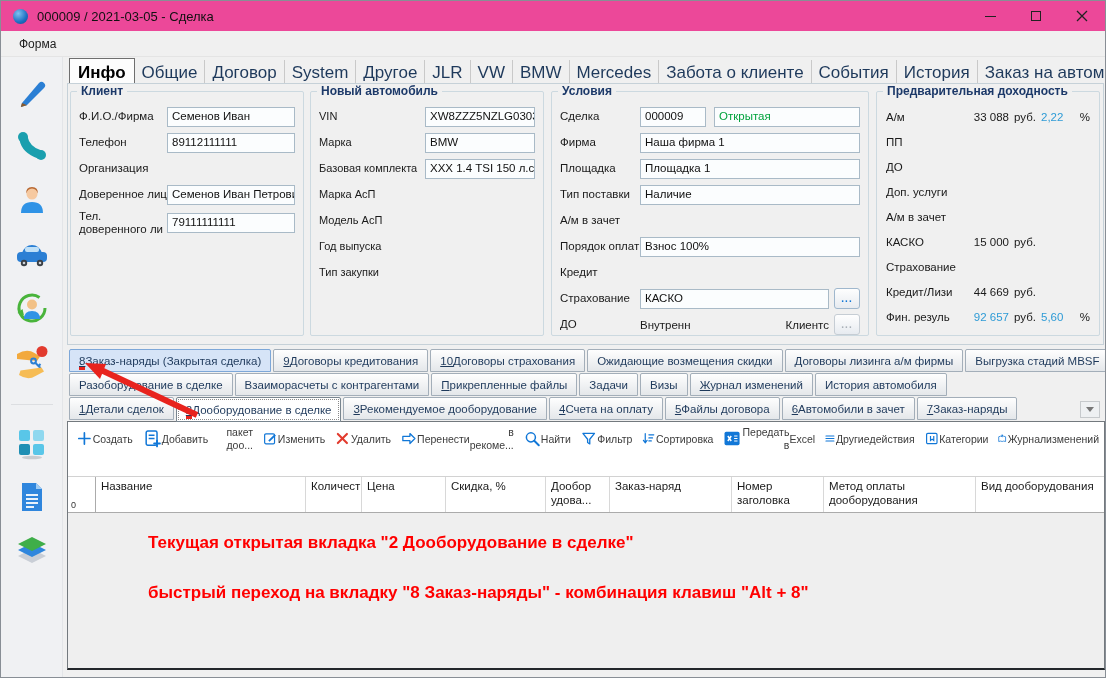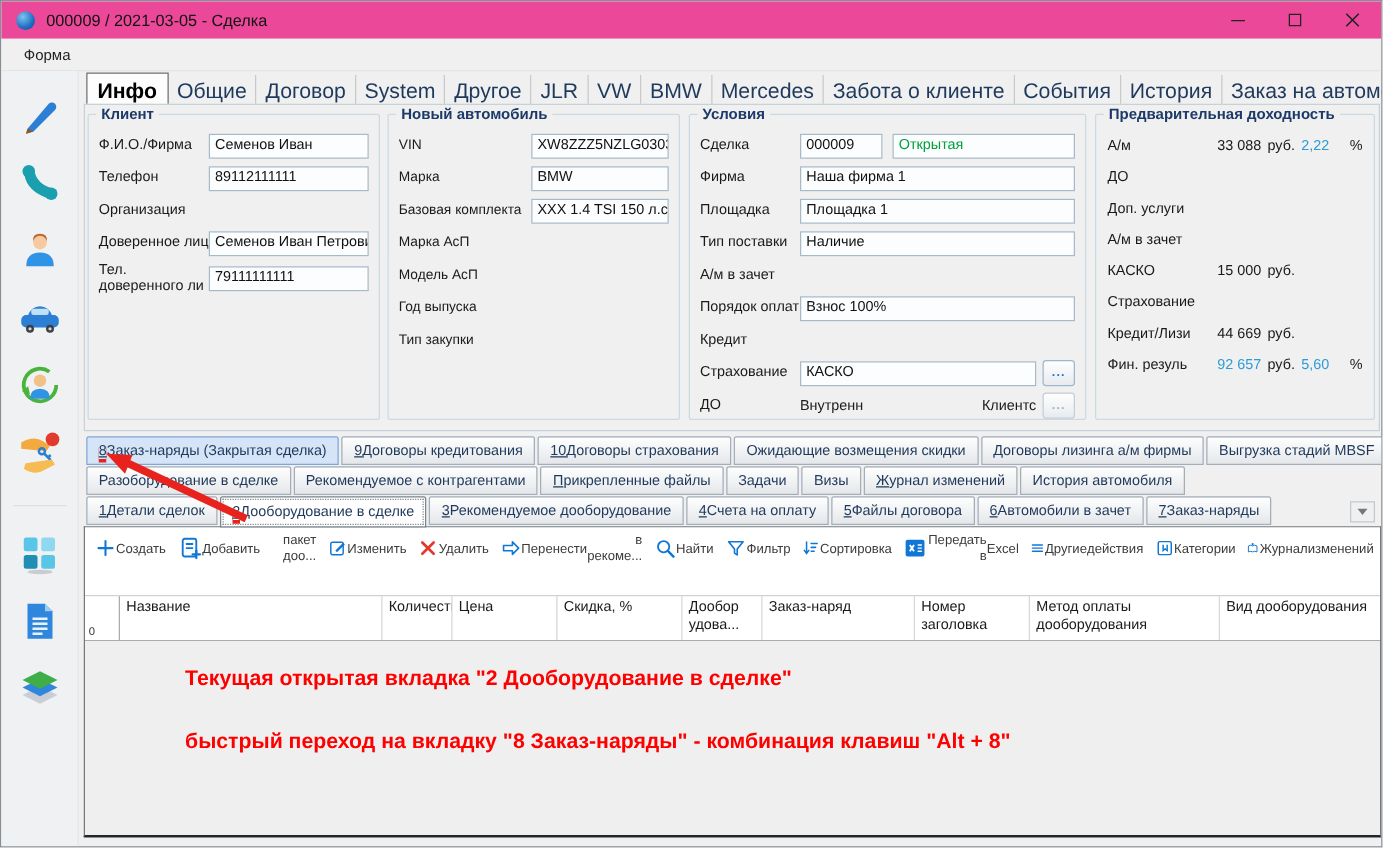--- a/index.html
+++ b/index.html
@@ -345,20 +345,27 @@
         <div class="gtitle">Предварительная доходность</div>
         <div class="rows" style="padding-top:12px;">
           <div class="prow">
               <span class="plabel">А/м</span>
               <span class="pamt">33 088</span>
               <span class="pcur">руб.</span>
               <span class="ppct">2,22</span>
               <span class="psign">%</span>
             </div>
           <div class="prow">
+              <span class="plabel">ПП</span>
+              <span class="pamt"></span>
+              <span class="pcur"></span>
+              <span class="ppct"></span>
+              <span class="psign"></span>
+            </div>
+          <div class="prow">
               <span class="plabel">ДО</span>
               <span class="pamt"></span>
               <span class="pcur"></span>
               <span class="ppct"></span>
               <span class="psign"></span>
             </div>
           <div class="prow">
               <span class="plabel">Доп. услуги</span>
               <span class="pamt"></span>
               <span class="pcur"></span>
@@ -426,21 +433,21 @@
       <div class="mtab">
           <span>Выгрузка стадий MBSF</span>
         </div>
     </div>
 
     <div class="mrow" id="mrow2">
       <div class="mtab">
           <span>Разоборудование в сделке</span>
         </div>
       <div class="mtab">
-          <span>Рекомендуемое с контрагентами</span>
+          <span>Взаиморасчеты с контрагентами</span>
         </div>
       <div class="mtab">
           <span class="accel">П</span>
           <span>рикрепленные файлы</span>
         </div>
       <div class="mtab">
           <span>Задачи</span>
         </div>
       <div class="mtab">
           <span>Визы</span>

